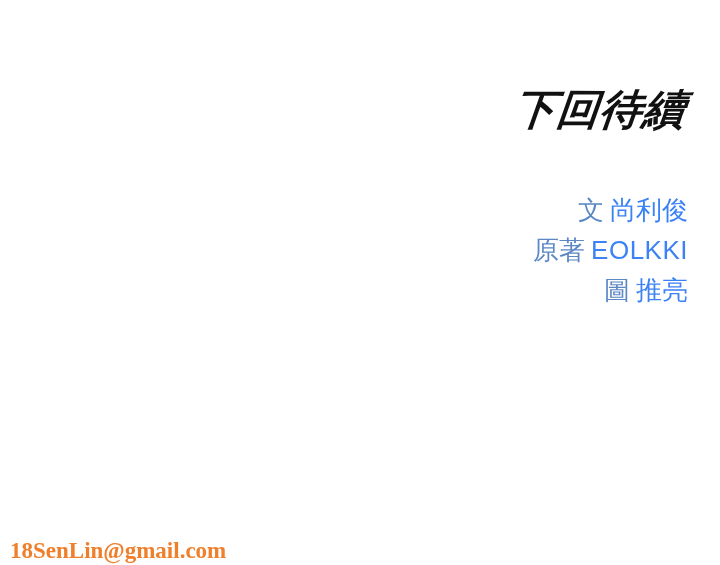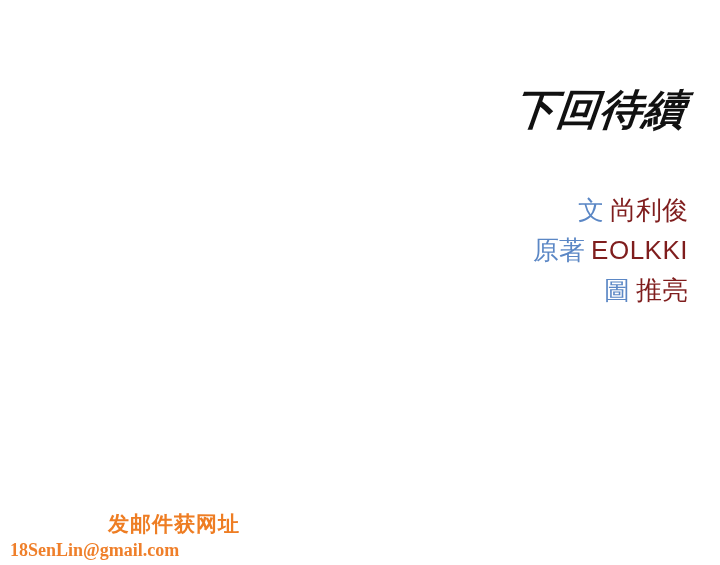--- a/index.html
+++ b/index.html
@@ -55,21 +55,21 @@
     height: 40px;
     font-size: 26px;
   }
   .credit-role {
     color: #5b87c5;
     font-family: "DejaVu Sans", "Liberation Sans", sans-serif;
     font-weight: 400;
     font-size: 26px;
   }
   .credit-name {
-    color: #7f1d1d;
+    color: #3b82f6;
     font-family: "DejaVu Sans", "Liberation Sans", sans-serif;
     font-weight: 400;
     font-size: 26px;
     margin-left: 6px;
   }
   .credit-name.latin {
     font-family: "Liberation Sans", sans-serif;
     letter-spacing: 0.5px;
   }
 
@@ -90,21 +90,21 @@
     color: #ee7d23;
     letter-spacing: 1px;
     line-height: 26px;
   }
   .wm-email {
     display: block;
     text-align: left;
     padding-left: 2px;
     font-family: "Liberation Serif", "DejaVu Serif", serif;
     font-weight: 700;
-    font-size: 18px;
+    font-size: 23px;
     color: #ef7f2a;
     letter-spacing: 0px;
     line-height: 27px;
   }
 </style>
 </head>
 <body>
 
 <div class="page">
 
@@ -122,17 +122,16 @@
       <span class="credit-role">原著</span><span class="credit-name latin">EOLKKI</span>
     </span>
 
     <span class="credit-line">
       <span class="credit-role">圖</span><span class="credit-name">推亮</span>
     </span>
 
   </div>
 
   <div class="watermark">
-    <span class="wm-cn">发邮件获网址</span>
     <span class="wm-email">18SenLin@gmail.com</span>
   </div>
 
 </div>
 
 </body></html>

